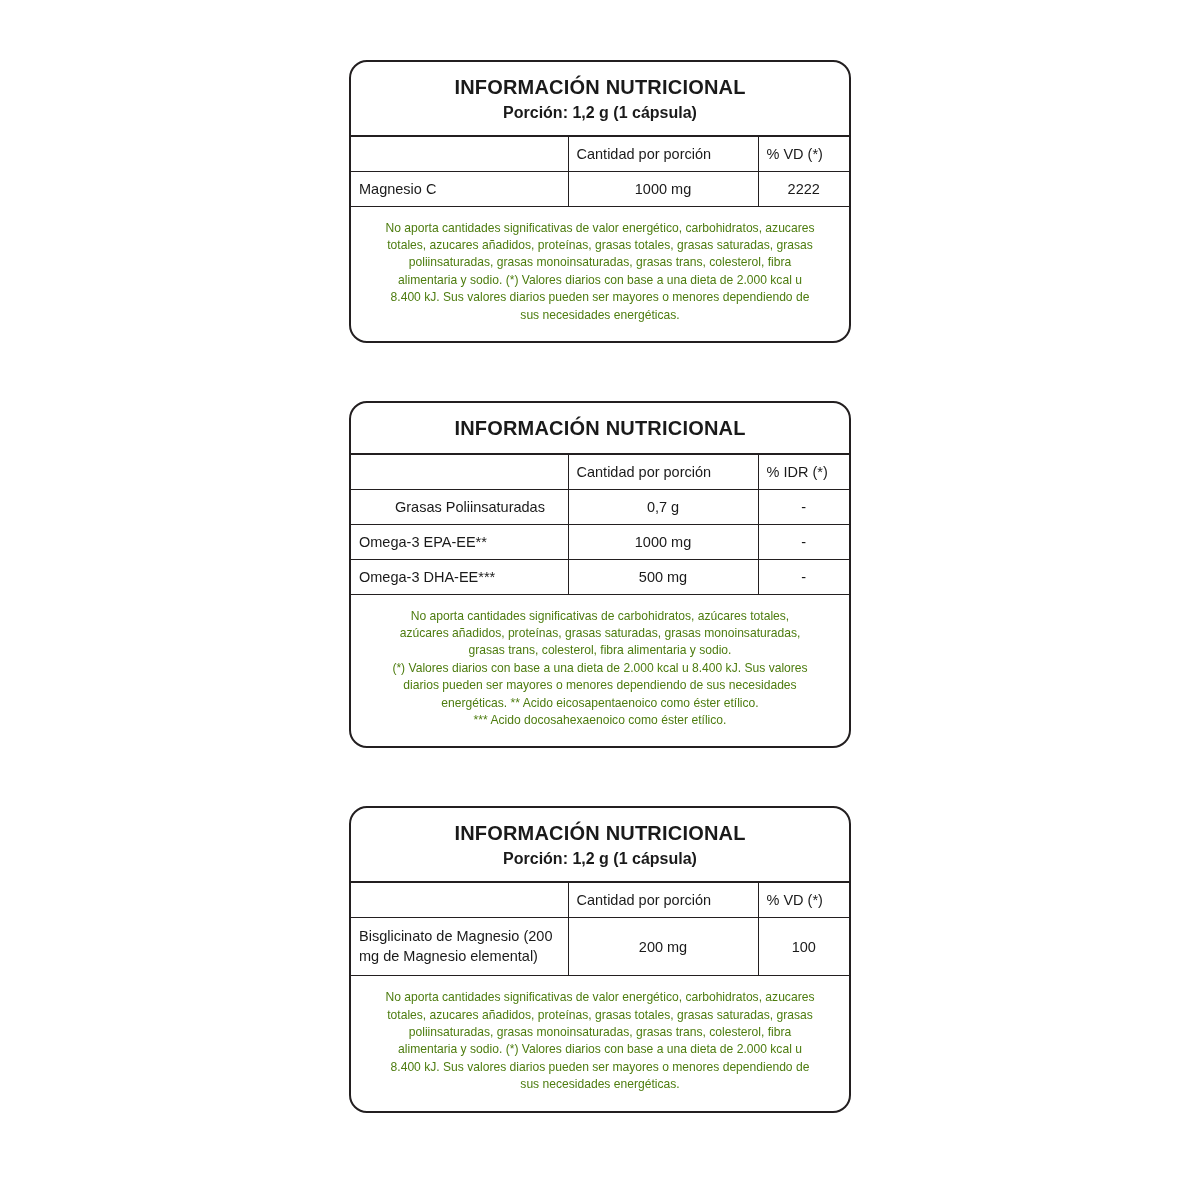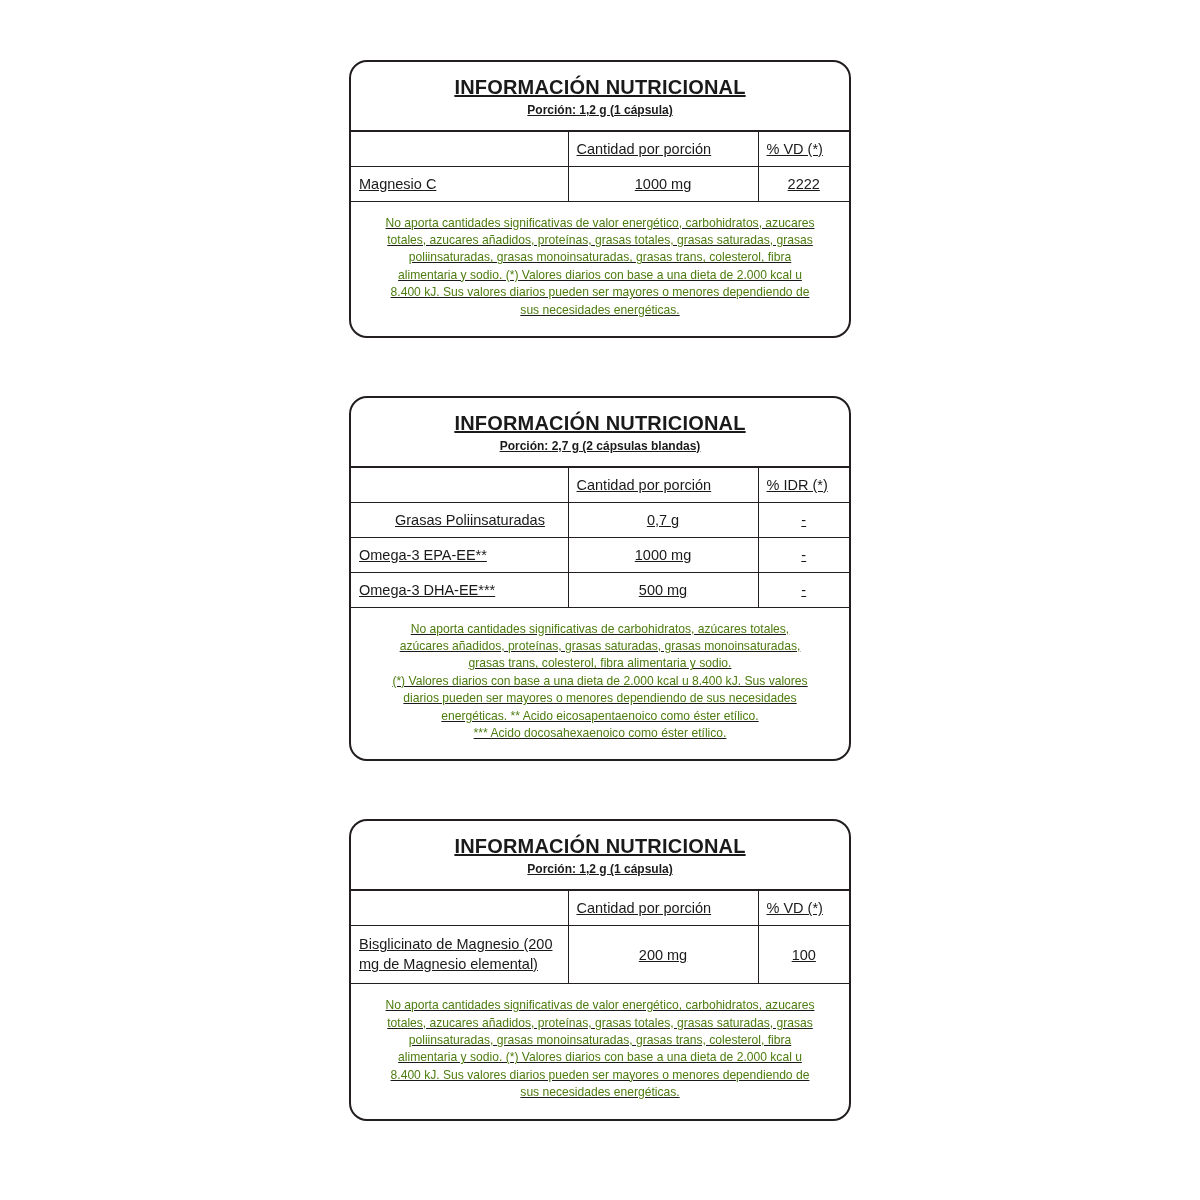--- a/index.html
+++ b/index.html
@@ -16,21 +16,20 @@
     position: relative;
     overflow: hidden;
   }
   .page {
     width: 1200px;
     height: 1200px;
     display: flex;
     flex-direction: column;
     align-items: center;
     padding-top: 60px;
-    text-decoration: underline;
   }
   .panel {
     width: 502px;
     border: 2px solid #231f20;
     border-radius: 18px;
     background: #fff;
     overflow: hidden;
     margin-bottom: 58px;
   }
   .panel-head {
@@ -38,21 +37,21 @@
     text-align: center;
     border-bottom: 2px solid #231f20;
   }
   .panel-title {
     font-size: 20px;
     font-weight: bold;
     letter-spacing: 0.2px;
     line-height: 1.18;
   }
   .panel-sub {
-    font-size: 12px;
+    font-size: 16px;
     font-weight: bold;
     line-height: 1.25;
     margin-top: 3px;
   }
   table.nut {
     width: 100%;
     border-collapse: collapse;
     table-layout: fixed;
   }
   table.nut col.c1 { width: 217px; }
@@ -122,21 +121,20 @@
       </tbody>
     </table>
     <div class="footnote">
       <p>No aporta cantidades significativas de valor energético, carbohidratos, azucares totales, azucares añadidos, proteínas, grasas totales, grasas saturadas, grasas poliinsaturadas, grasas monoinsaturadas, grasas trans, colesterol, fibra alimentaria y sodio. (*) Valores diarios con base a una dieta de 2.000 kcal u 8.400 kJ. Sus valores diarios pueden ser mayores o menores dependiendo de sus necesidades energéticas.</p>
     </div>
   </div>
 
   <div class="panel">
     <div class="panel-head">
       <div class="panel-title">INFORMACIÓN NUTRICIONAL</div>
-      <div class="panel-sub">Porción: 2,7 g (2 cápsulas blandas)</div>
     </div>
     <table class="nut">
       <colgroup>
           <col class="c1">
           <col class="c2">
           <col class="c3">
         </colgroup>
       <tbody>
         <tr>
           <th class="hdr-blank"></th>

